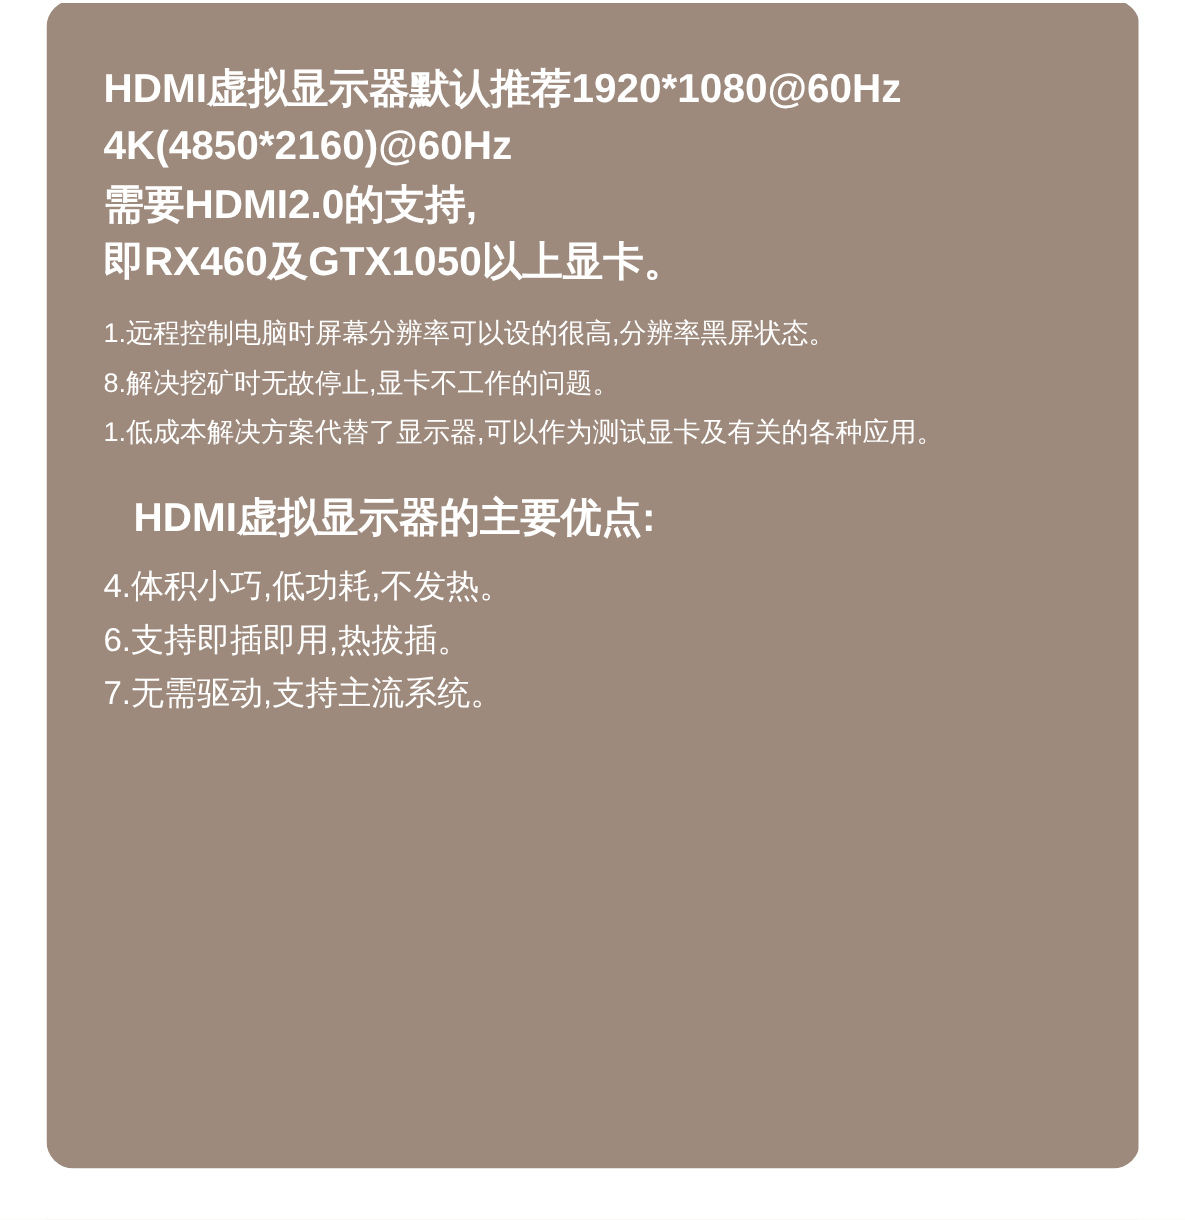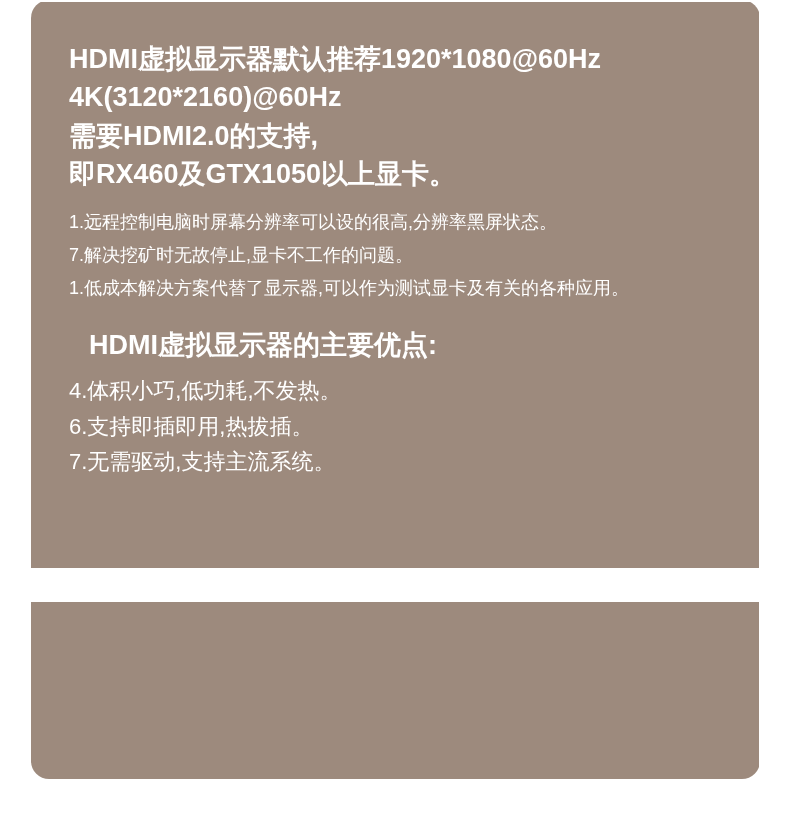--- a/index.html
+++ b/index.html
@@ -9,21 +9,21 @@
   }
   body {
     width: 790px;
     height: 813px;
     font-family: "Liberation Sans", sans-serif;
     overflow: hidden;
   }
   .page {
     position: relative;
     width: 790px;
-    height: 602px;
+    height: 813px;
     background: #ffffff;
     box-sizing: border-box;
     text-decoration: underline;
   }
   
   .panel {
     position: absolute;
     left: 31px;
     top: 0px;
     width: 729px;
@@ -115,28 +115,28 @@
 </head>
 <body>
 
 <div class="page">
 
   <div class="panel">
     <div class="inner">
 
       <div class="headline">
         <div>HDMI虚拟显示器默认推荐1920*1080@60Hz</div>
-        <div>4K(3120*2160)@60Hz</div>
+        <div>4K(4850*2160)@60Hz</div>
         <div>需要HDMI2.0的支持,</div>
         <div>即RX460及GTX1050以上显卡。</div>
       </div>
 
       <ul class="list">
         <li>1.远程控制电脑时屏幕分辨率可以设的很高,分辨率黑屏状态。</li>
-        <li>7.解决挖矿时无故停止,显卡不工作的问题。</li>
+        <li>8.解决挖矿时无故停止,显卡不工作的问题。</li>
         <li>1.低成本解决方案代替了显示器,可以作为测试显卡及有关的各种应用。</li>
       </ul>
 
       <div class="subhead">HDMI虚拟显示器的主要优点:</div>
 
       <ul class="list2">
         <li>4.体积小巧,低功耗,不发热。</li>
         <li>6.支持即插即用,热拔插。</li>
         <li>7.无需驱动,支持主流系统。</li>
       </ul>

